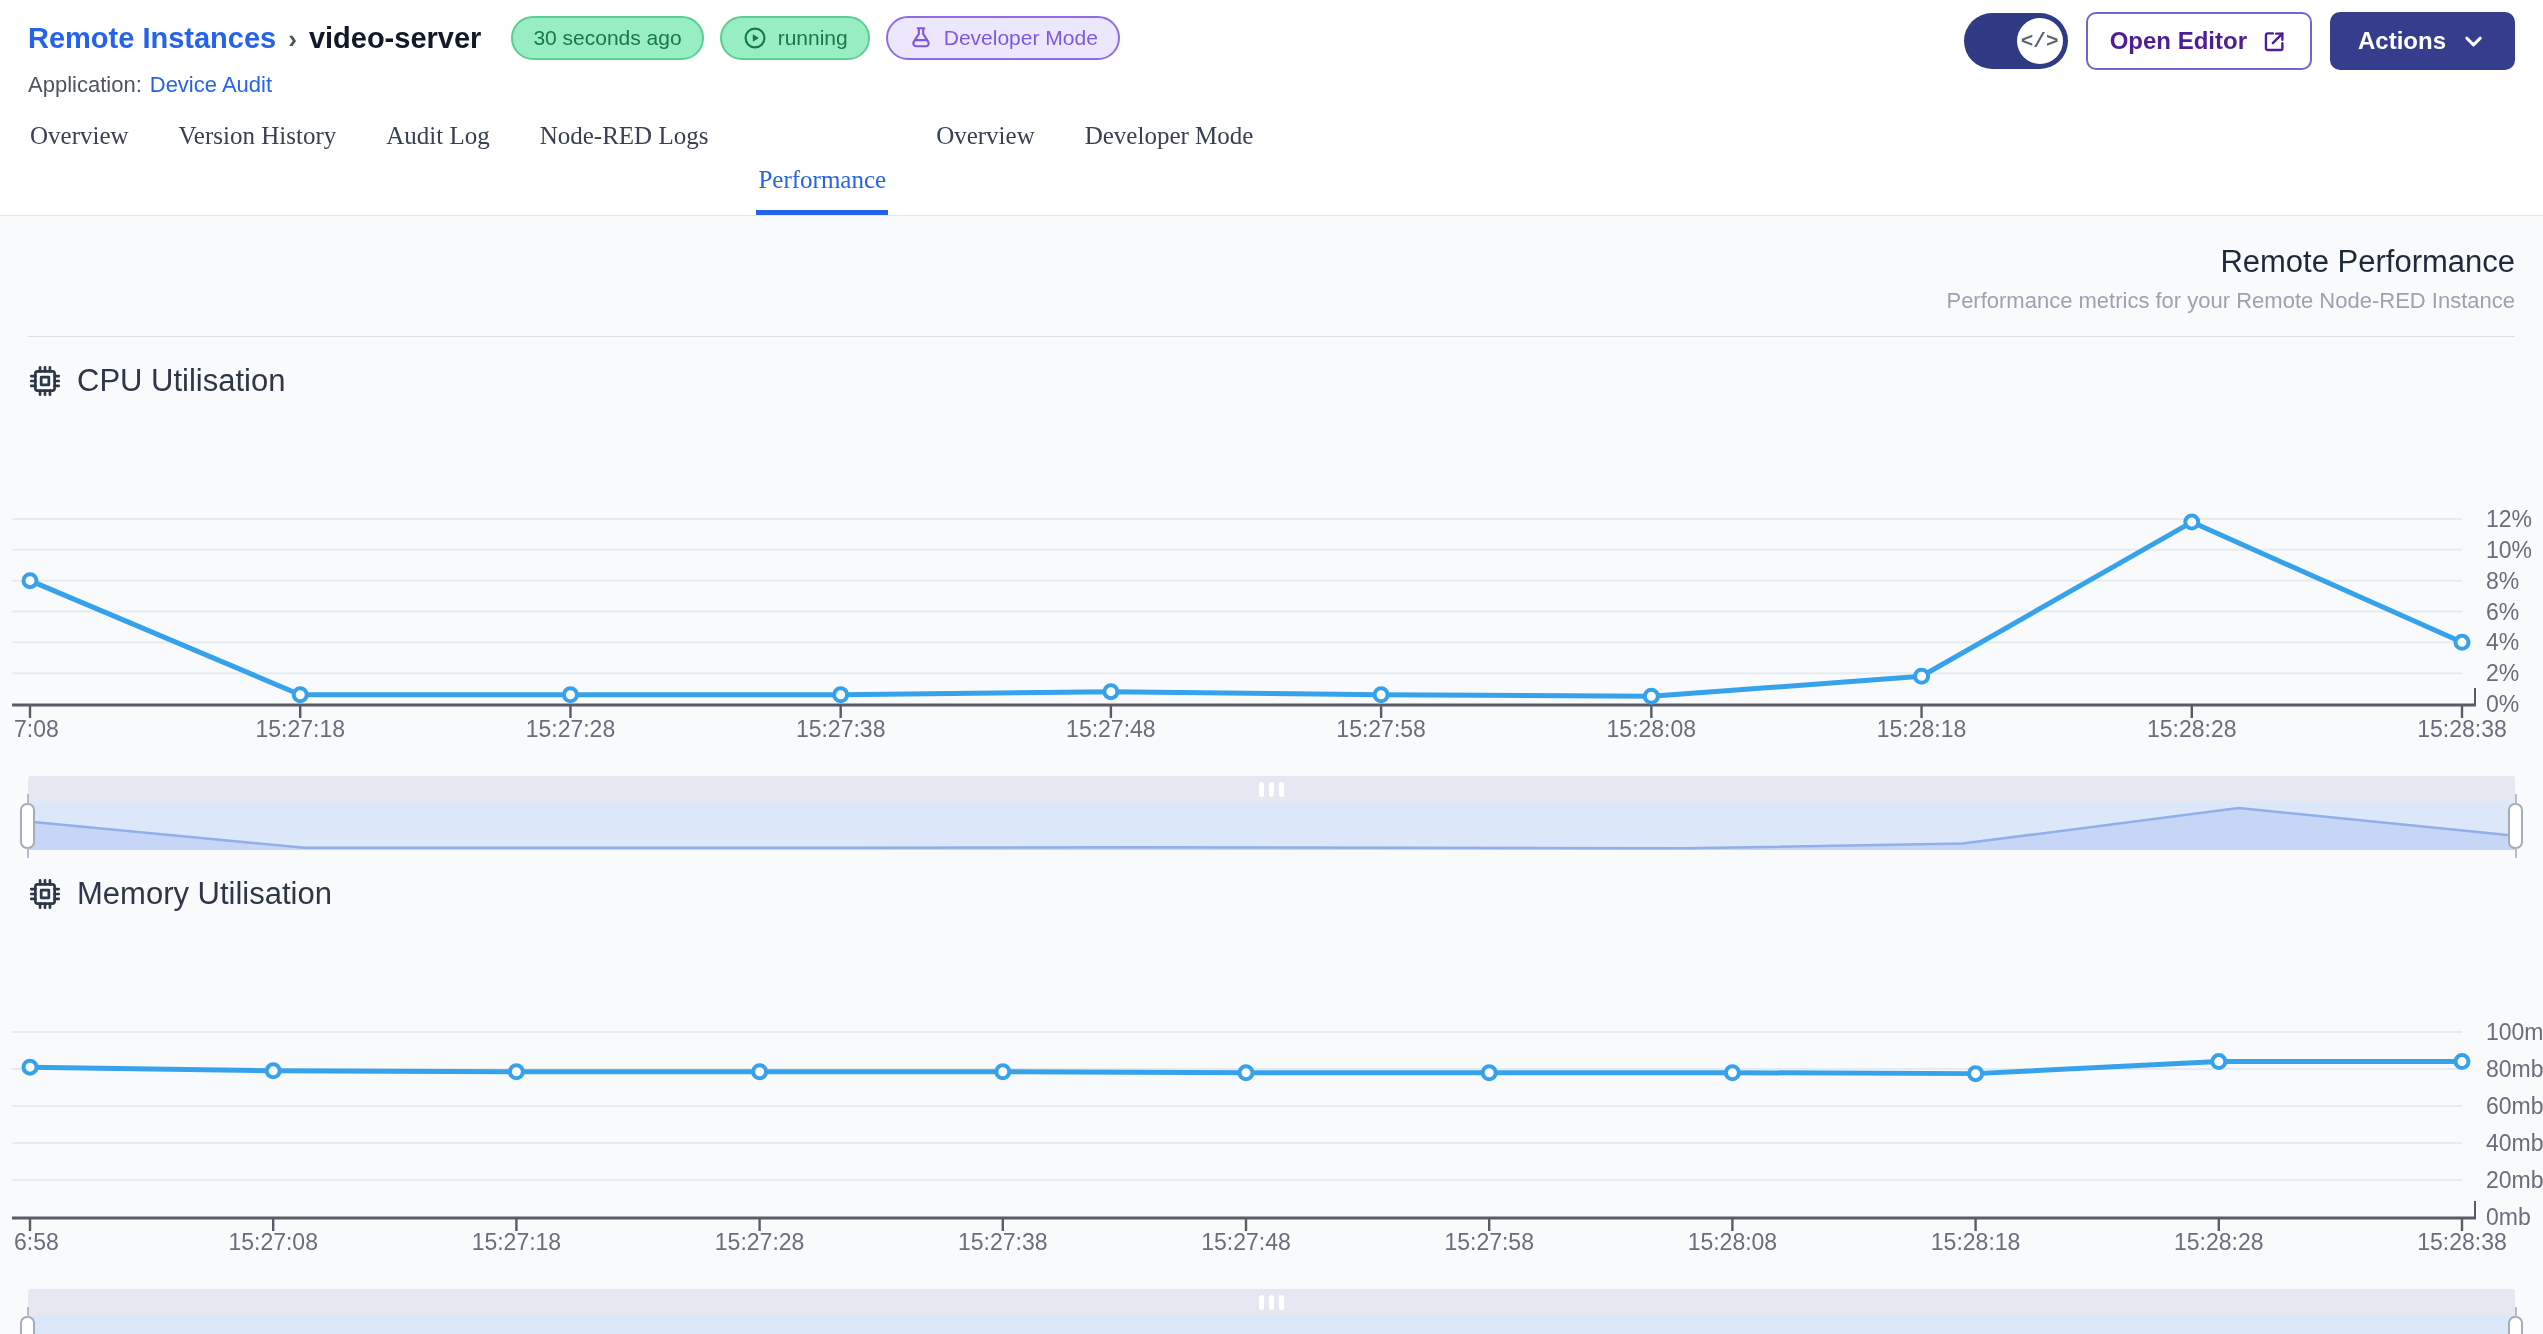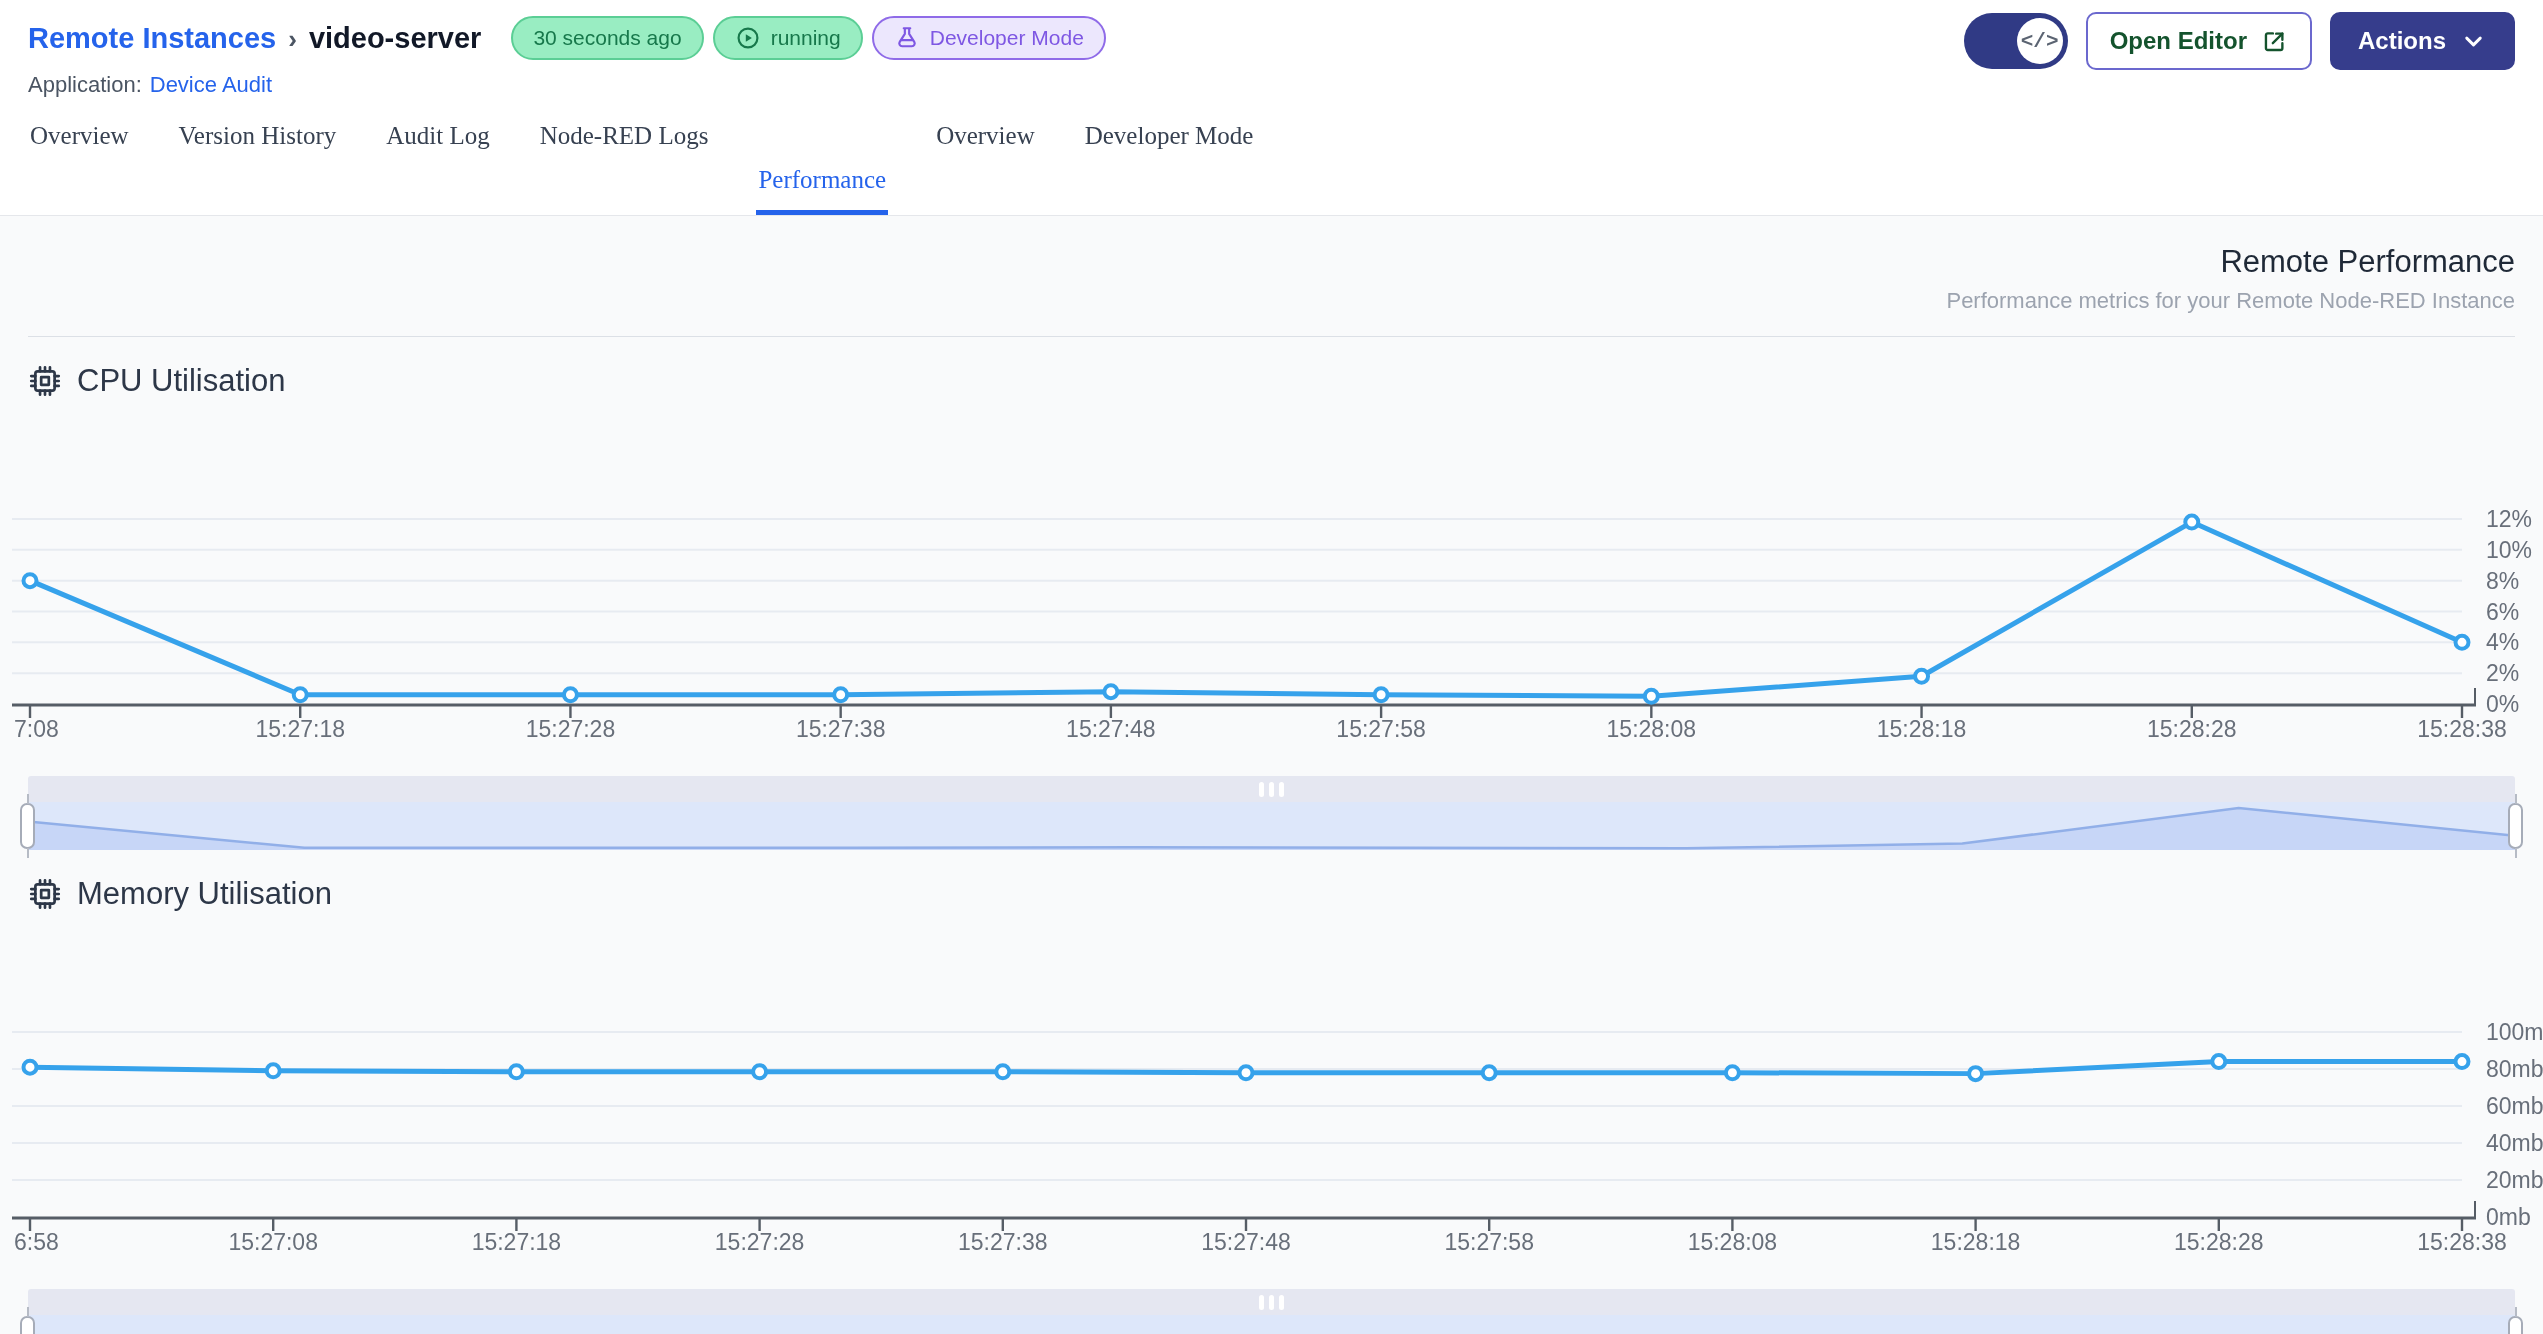--- a/index.html
+++ b/index.html
@@ -11,36 +11,36 @@
     color: #1F2937;
     overflow: hidden;
   }
   
   header { background: #FFFFFF; position: relative; }
   .header-row { display: flex; align-items: center; padding: 16px 0 0 28px; }
   .breadcrumb { font-size: 29px; font-weight: bold; display: flex; align-items: flex-end; gap: 12px; }
   .breadcrumb a { color: #2563EB; text-decoration: none; cursor: pointer; }
   .crumb-sep { color: #4B5563; font-weight: 600; font-size: 26px; }
   .crumb-current { color: #111827; }
-  .badges { display: flex; align-items: center; gap: 9px; margin-left: 30px; }
+  .badges { display: flex; align-items: center; gap: 16px; margin-left: 30px; }
   .badge { display: inline-flex; align-items: center; gap: 10px; height: 44px; padding: 0 20px;
            border-radius: 22px; font-size: 21px; border: 2px solid transparent; white-space: nowrap; }
   .badge.green  { background: #99EDC2; border-color: #5BCE95; color: #17784B; }
   .badge.purple { background: #ECE7FD; border-color: #8F6BE8; color: #7E57E3; }
   .badge svg { width: 26px; height: 26px; }
   .app-row { padding: 12px 0 0 28px; font-size: 22px; color: #4B5563; }
   .app-row a { color: #2563EB; text-decoration: none; margin-left: 8px; cursor: pointer; }
   .controls { position: absolute; right: 28px; top: 12px; display: flex; align-items: center; gap: 18px; }
   .toggle { width: 104px; height: 56px; border-radius: 28px; background: #303A85; position: relative; cursor: pointer; }
   .toggle .knob { position: absolute; right: 5px; top: 5px; width: 46px; height: 46px; border-radius: 50%;
                   background: #fff; display: flex; align-items: center; justify-content: center;
                   font-family: "Liberation Mono", monospace; font-weight: bold; font-size: 21px; color: #5B6472; }
   .btn { display: inline-flex; align-items: center; gap: 14px; height: 58px; border-radius: 10px;
          font-size: 24px; font-weight: bold; cursor: pointer; font-family: "Liberation Sans", sans-serif; }
-  .btn-outline { background: #fff; border: 2px solid #6B68CE; color: #14532d; padding: 0 22px; }
+  .btn-outline { background: #fff; border: 2px solid #6B68CE; color: #4c1d95; padding: 0 22px; }
   .btn-solid   { background: #363D8C; border: 2px solid #363D8C; color: #FFFFFF; padding: 0 26px; }
   .btn svg { width: 27px; height: 27px; }
   
   .tabbar { display: flex; gap: 46px; padding: 22px 0 0 28px; border-bottom: 1px solid #E5E7EB; background: #fff; font-family: Liberation Serif, serif; }
   .tab { font-size: 25px; color: #374151; padding: 2px 2px 16px; border-bottom: 5px solid transparent; cursor: pointer; white-space: nowrap; }
   .tab.active { color: #2563EB; border-bottom-color: #2563EB; margin-top: 44px; }
   
   .section-header { margin: 0 28px; padding: 28px 0 22px; border-bottom: 1px solid #DCE0E6;
                     display: flex; align-items: flex-end; gap: 8px; flex-direction: column; }
   .section-header h2 { margin: 0; font-size: 31px; font-weight: 500; color: #1F2937; }

